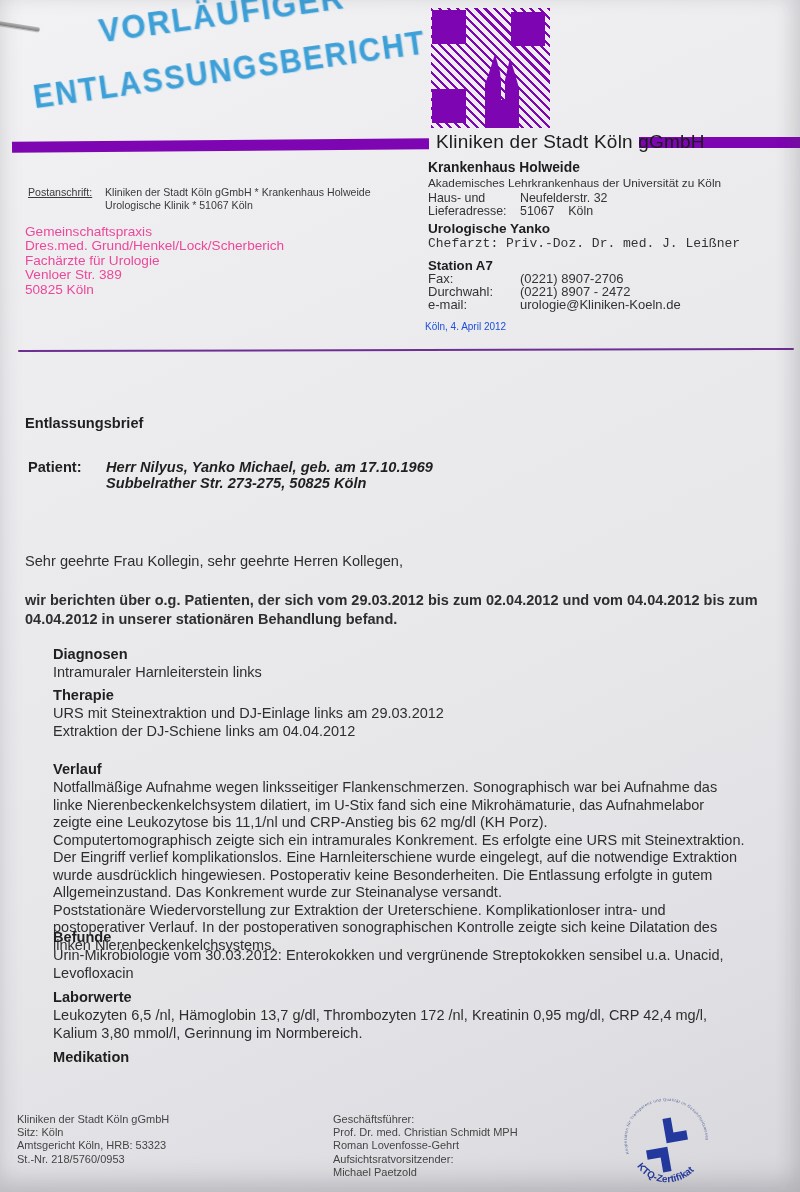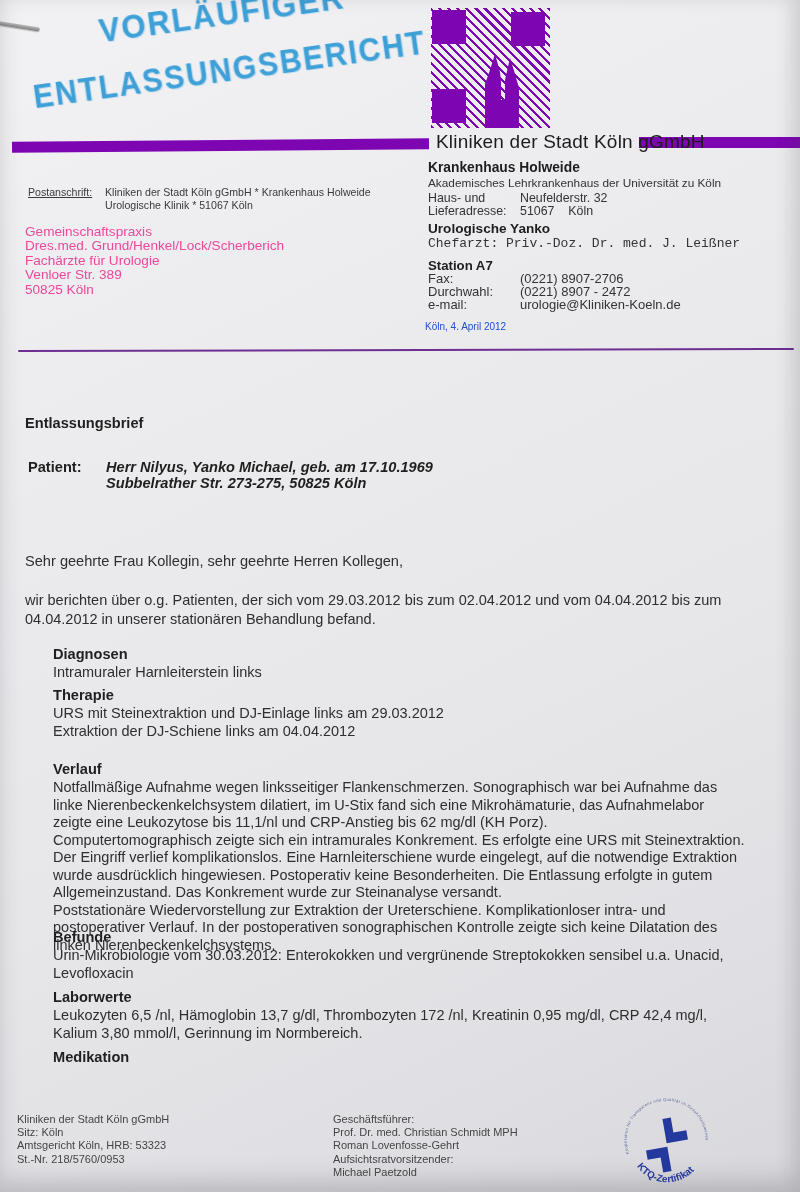--- a/index.html
+++ b/index.html
@@ -54,21 +54,21 @@
   .recipient{position:absolute;left:25px;top:225px;font-size:13.6px;line-height:14.4px;white-space:pre-line;color:#ec4899;}
   
   .thin-rule{position:absolute;left:18px;top:349px;width:776px;height:2px;background:#6e2f93;
     transform:rotate(-.15deg);border-radius:1px;}
   
   .abs{position:absolute;}
   .title{left:25px;top:415px;font-weight:bold;font-size:14.6px;color:#1f1f1f;}
   .patient-row{left:28px;top:459px;font-size:14.6px;font-weight:bold;color:#1f1f1f;}
   .patient-row .val{position:absolute;left:78px;top:0;width:600px;white-space:pre-line;line-height:16px;font-style:italic;}
   .salutation{left:25px;top:553px;font-size:14.6px;}
-  .intro{left:25px;top:591px;width:758px;font-size:14.5px;line-height:19px;white-space:pre-line;}
+  .intro{left:25px;top:591px;width:758px;font-size:14.5px;line-height:19px;white-space:pre-line;font-weight:bold;}
   .section{left:25px;width:758px;margin-left:28px;}
   .section h3{margin:0;font-size:14.6px;line-height:19px;color:#1f1f1f;}
   .section p{margin:0;font-size:14.5px;line-height:17.5px;white-space:pre-line;color:#2e2e2e;}
   .sec0{top:645px;} .sec1{top:686px;} .sec2{top:760px;} .sec3{top:928px;} .sec4{top:988px;} .sec5{top:1048px;}
   
   .foot{position:absolute;top:1113px;font-size:11px;line-height:13.2px;color:#454545;white-space:pre-line;}
   .foot.left{left:17px;}
   .foot.mid{left:333px;}
   .seal{position:absolute;left:618px;top:1098px;width:98px;height:94px;transform:rotate(-10deg);}
 </style>

